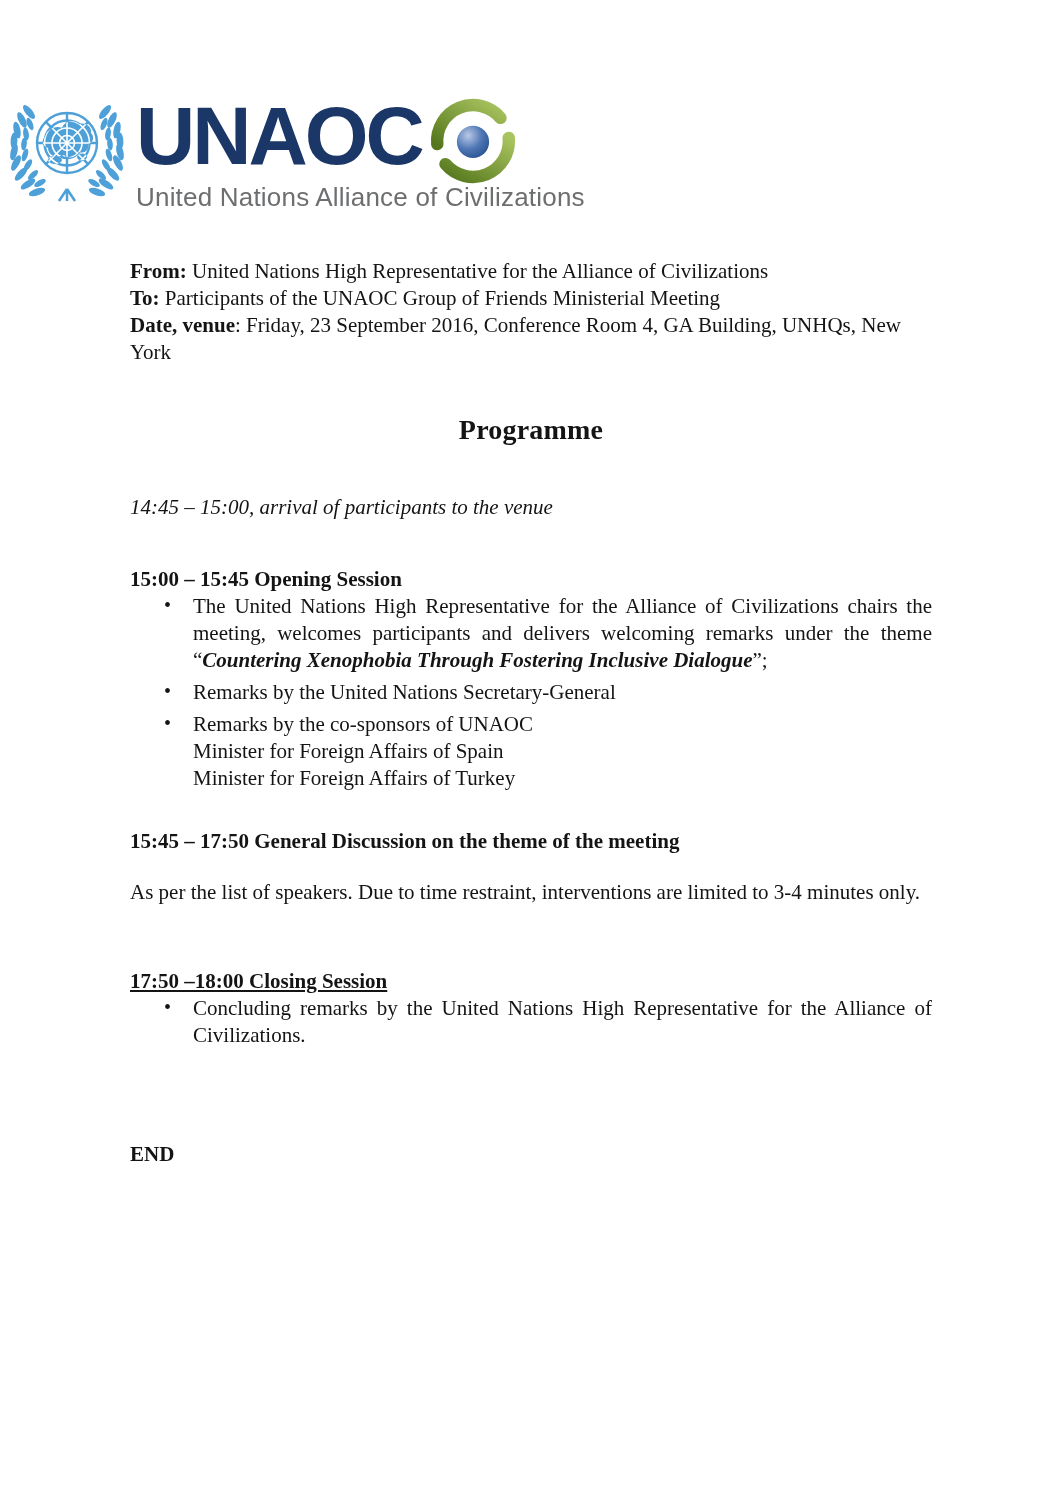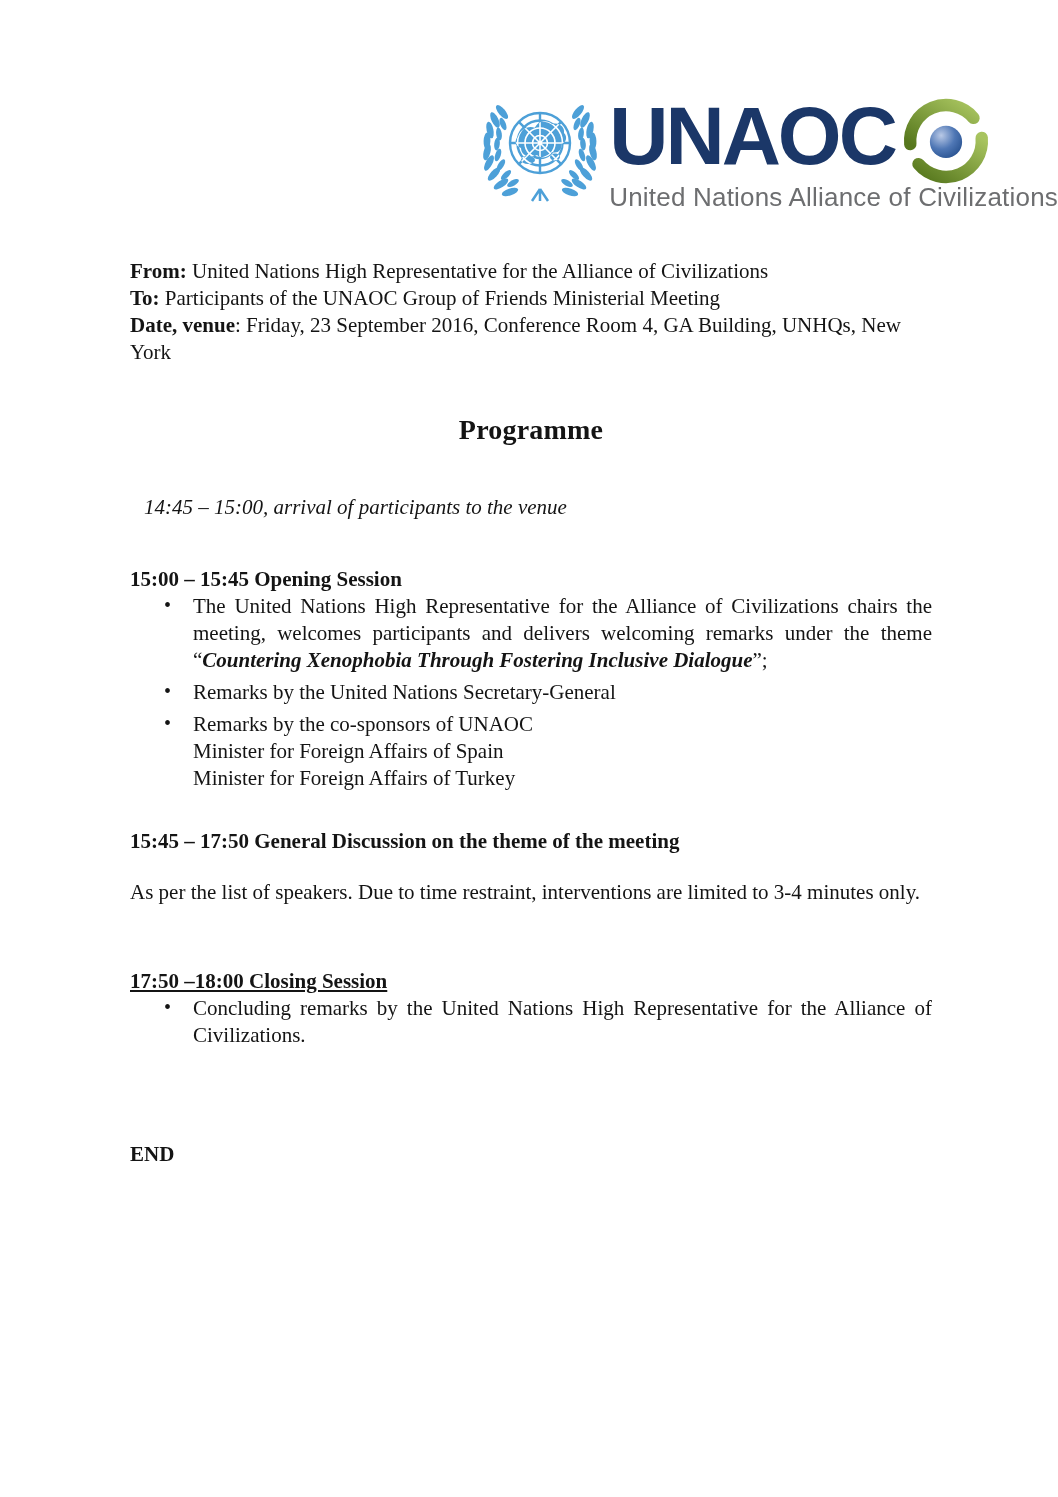--- a/index.html
+++ b/index.html
@@ -5,21 +5,21 @@
   html,body{margin:0;padding:0;background:#ffffff;}
   .page{
     width:1058px;height:1497px;margin:0 auto;background:#ffffff;
     position:relative;overflow:hidden;
     font-family:"Liberation Serif", serif;
     color:#141414;
   }
   
   .logo-row{
     padding-top:93px;
-    display:flex;justify-content:flex-end;align-items:flex-start;
+    display:flex;justify-content:flex-start;align-items:flex-start;
   }
   .emblem{width:134px;height:118px;flex:0 0 auto;}
   .logo-right{display:flex;flex-direction:column;margin-left:2px;}
   .logo-top{display:flex;align-items:flex-start;}
   .wordmark{
     font-family:"Liberation Sans", sans-serif;
     font-weight:700;font-size:82px;line-height:86px;
     letter-spacing:-3px;color:#1b3768;
   }
   .eye{width:92px;height:92px;margin-left:5px;margin-top:2px;flex:0 0 auto;}
@@ -29,21 +29,21 @@
     color:#6d6e70;margin-top:-2px;
   }
   
   .content{padding:0 126px 0 130px;font-size:21px;line-height:27px;}
   .meta{margin-top:47px;}
   .meta b{font-weight:700;}
   .doc-title{
     margin-top:50px;text-align:center;font-weight:700;font-size:28px;
     letter-spacing:0.2px;
   }
-  .arrival{margin-top:51px;font-style:italic;margin-left:14px;}
+  .arrival{margin-top:51px;font-style:italic;}
   .sec-heading{font-weight:700;}
   .h-opening{margin-top:45px;}
   .h-general{margin-top:36px;}
   .h-closing{margin-top:62px;text-decoration:underline;}
   ul.bullets{list-style:none;margin:0;padding:0;}
   .bullets-opening{margin-top:24px;}
   .bullets-closing{margin-top:22px;}
   ul.bullets li{position:relative;padding-left:63px;}
   ul.bullets li + li{margin-top:5px;}
   ul.bullets li::before{

